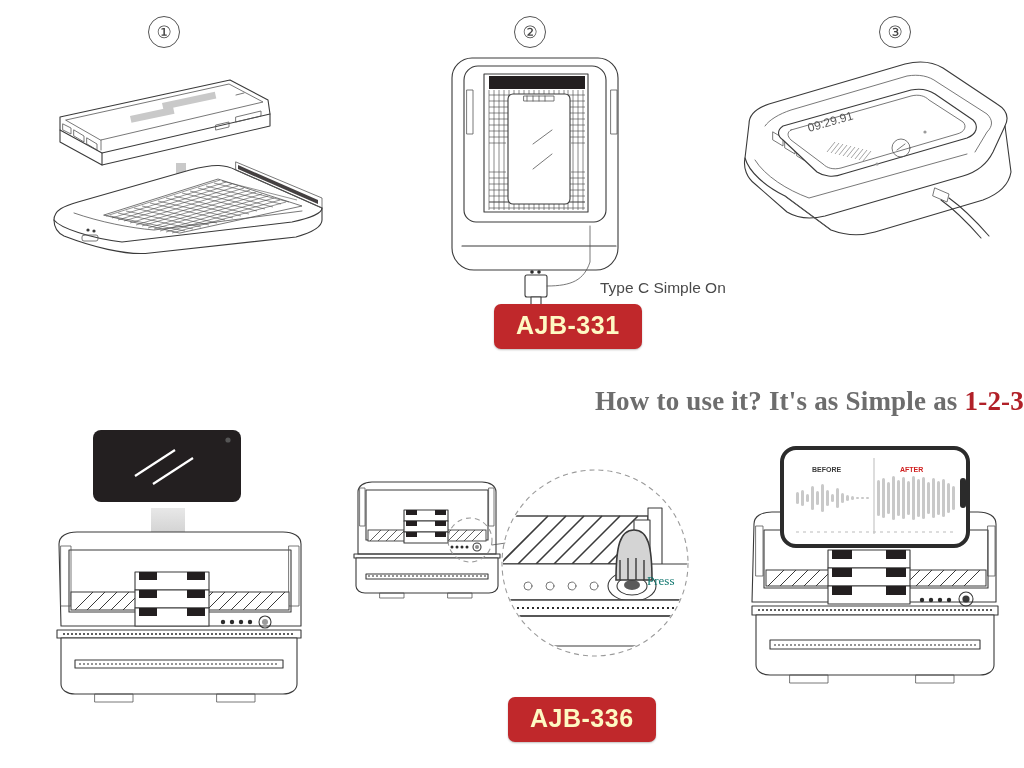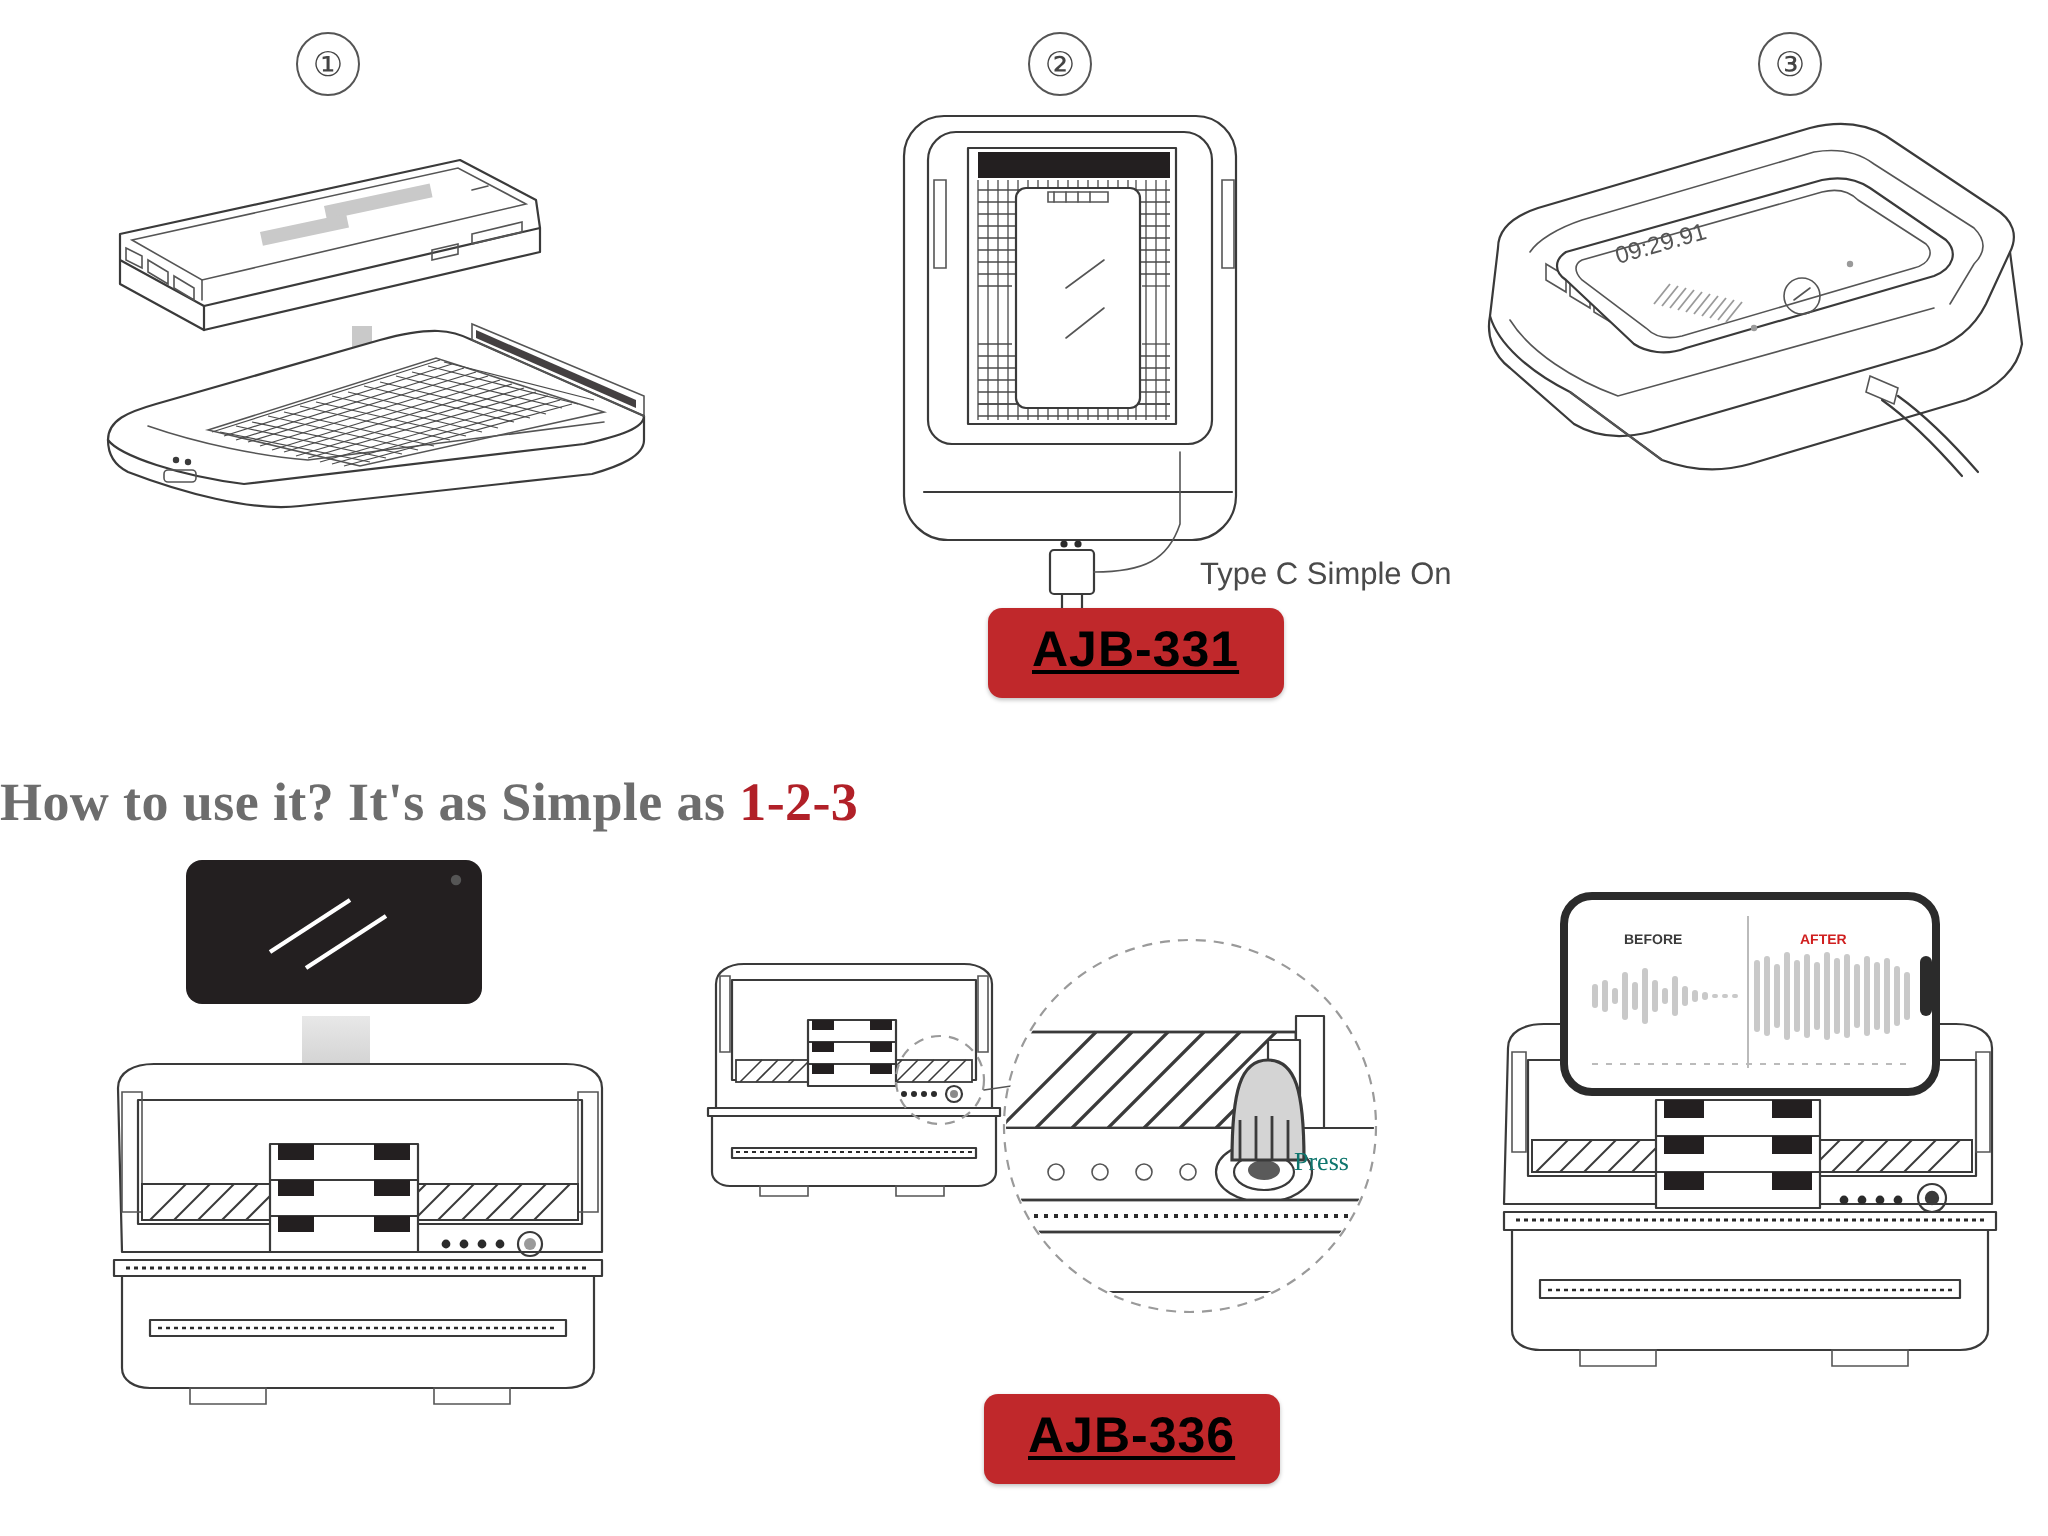--- a/index.html
+++ b/index.html
@@ -23,37 +23,36 @@
     display:flex;align-items:center;justify-content:center;
     font-family:"Liberation Serif", serif;
     font-size:17px;color:#444;
     line-height:1;
   }
 
   
   .badge{
     position:absolute;
     background:#C0282B;
-    color:#000000;
+    color:#fef9c3;
     border-radius:7px;
     font-size:25px;
     font-weight:bold;
     letter-spacing:0.5px;
     padding:7px 22px 9px 22px;
     text-align:left;
     white-space:nowrap;
     box-shadow:0 1px 2px rgba(0,0,0,.25);
-    text-decoration:underline;
   }
 
   
   .headline{
     position:absolute;
     left:0;right:0;top:386px;
-    text-align:left;
+    text-align:right;
     font-family:"Liberation Serif", serif;
     font-size:27px;
     font-weight:bold;
     color:#6d6d6d;
     letter-spacing:0.2px;
   }
   .headline .accent{color:#B12028;}
 
   .label-typec{
     position:absolute;
@@ -638,15 +637,15 @@
           <rect x="212" y="46" width="3" height="24" rx="1.5"></rect>
         </g>
 
         <g stroke="#bbb" stroke-width="1">
           <line x1="56" y1="92" x2="214" y2="92" stroke-dasharray="3 4"></line>
         </g>
       </g>
     </svg>
   </div>
 
-  <div class="badge" style="left:492px;top:697px;">AJB-336</div>
+  <div class="badge" style="left:508px;top:697px;">AJB-336</div>
 
 </div>
 
 </body></html>

